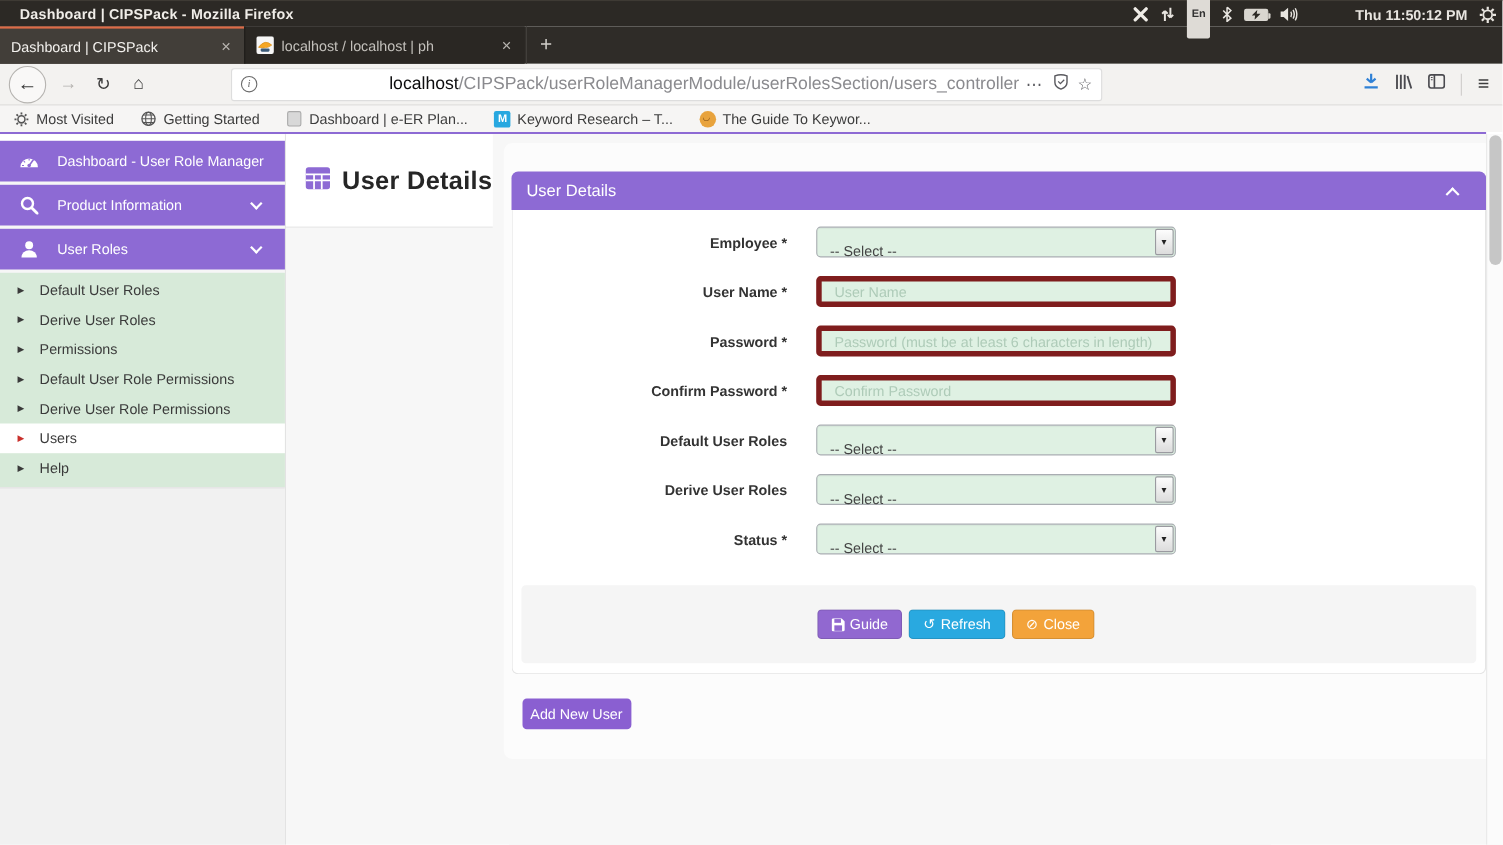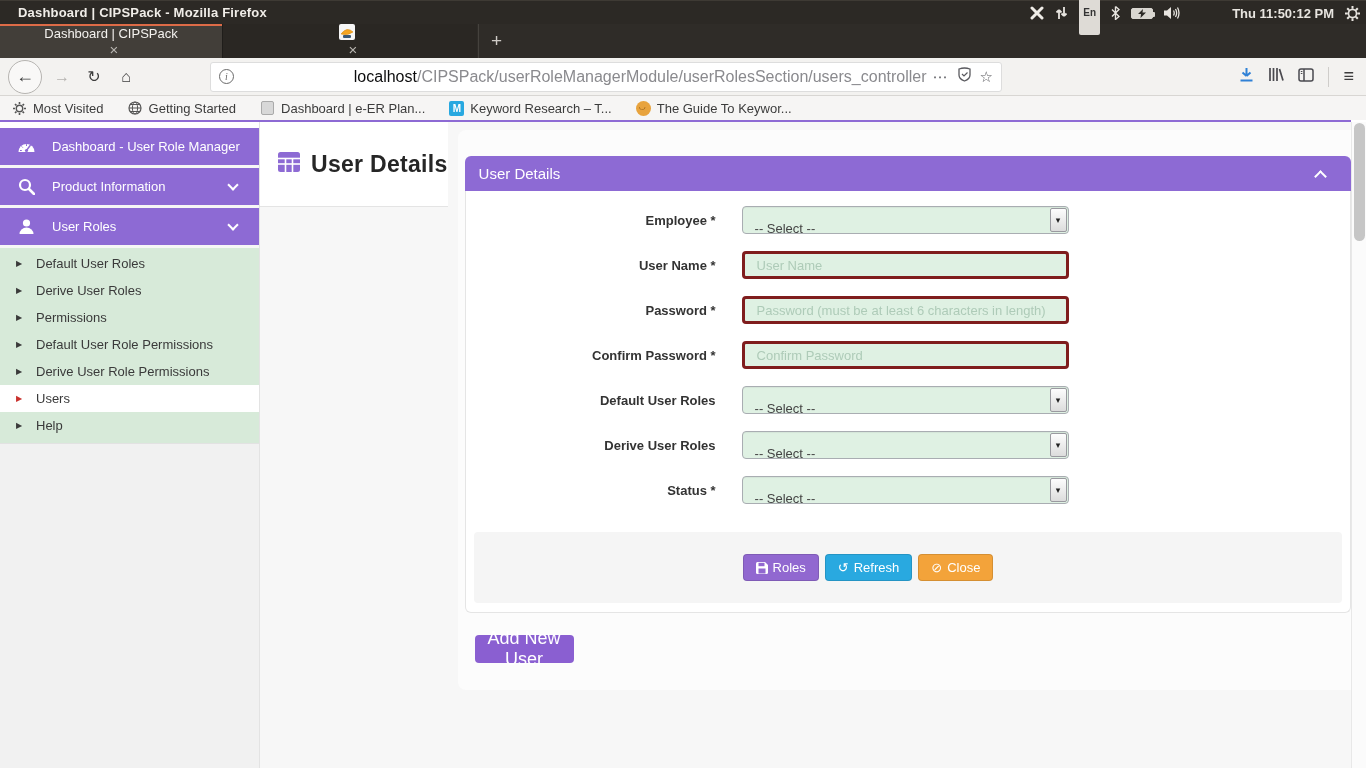--- a/index.html
+++ b/index.html
@@ -16,21 +16,21 @@
   .kbd-badge { background:#dedbd6; color:#333; font-size:10px; font-weight:bold;
     padding:16px 4px; border-radius:2px; line-height:12px; }
   .battery { width:22px; height:11px; border:1px solid #d9d6d0; border-radius:2px;
     position:relative; background:#d9d6d0; display:flex; align-items:center; justify-content:center; }
   .battery:after { content:""; position:absolute; right:-3px; top:3px; width:2px; height:5px;
     background:#d9d6d0; border-radius:0 1px 1px 0; }
   .clock { font-size:13px; font-weight:bold; color:#e8e5e0;margin-left:40px; }
 
   
   .tabbar { height:34px; background:#2f2c28; display:flex; align-items:stretch; }
-  .tab { display:flex; align-items:center; font-size:13px; padding:0 10px; position:relative;flex-direction:column; }
+  .tab { display:flex; align-items:center; font-size:13px; padding:0 10px; position:relative; }
   .tab.active { background:#423e39; color:#f3f1ee; width:222px; border-top:2px solid #dd6b47; }
   .tab.inactive { background:#2a2723; color:#c3c0bb; width:255px; border-left:1px solid #1f1d1a; }
   .tab .tab-label { flex:1; white-space:nowrap; overflow:hidden; }
   .tab .tab-close { color:#b9b6b1; font-size:15px; padding:0 2px 0 8px; cursor:default; }
   .tab-favicon { width:16px; height:16px; margin-right:7px; flex:0 0 16px; }
   .newtab { color:#cfccc7; font-size:19px; display:flex; align-items:center; padding:0 12px;
     border-left:1px solid #45423d; margin-left:1px; }
 
   
   .navbar { height:38px; background:#f3f2f0; border-bottom:1px solid #d8d6d3;
@@ -105,35 +105,35 @@
 
   .form-row { display:flex; align-items:center; height:28px; margin-bottom:17px; }
   .f-label { width:250px; text-align:right; font-size:13px; font-weight:bold; color:#333; }
   .f-ctrl { margin-left:26px; width:327px; height:28px; position:relative; }
   .f-select { width:100%; height:100%; background:#dff1e3; border:1px solid #a9adb2; border-radius:4px;
     display:flex; align-items:center; padding:16px 26px 0 12px; font-size:13px; color:#444;
     box-shadow:inset 0 1px 1px rgba(0,0,0,.05); }
   .sel-arrow { position:absolute; right:2px; top:2px; bottom:2px; width:17px;
     background:linear-gradient(#fdfdfd,#dcdcdc); border:1px solid #9a9aa0; border-radius:2px;
     display:flex; align-items:center; justify-content:center; font-size:9px; color:#222; }
-  .f-input { width:100%; height:100%; background:#dff1e3; border:3px solid #7f1d1d; border-radius:4px;
+  .f-input { width:100%; height:100%; background:#dff1e3; border:5px solid #7f1d1d; border-radius:4px;
     padding:0 12px; font-size:13px; color:#b91c1c; font-family:"Liberation Sans", sans-serif; outline:none; }
   .f-input::placeholder { color:#aecbb8; opacity:1; }
 
   .panel-footer { margin:28px 8px 0 8px; height:71px; background:#f5f5f5; border-radius:4px;
     display:flex; align-items:center; padding-left:269px; gap:6px; }
   .btn { height:27px; border-radius:4px; color:#fff; font-size:13px; display:flex; align-items:center;
     padding:0 12px; gap:5px; border:1px solid rgba(0,0,0,.12); }
   .btn .bico { font-size:13px; line-height:1; display:flex; align-items:center; }
   .btn-save { background:#9168d0; }
   .btn-refresh { background:#29a9e0; }
   .btn-close { background:#f3a33a; }
 
   .add-btn { margin:22px 0 0 10px; width:99px; height:28px; background:#8a5fd1; color:#fff;
-    font-size:18px; border:none; border-radius:4px; display:flex; align-items:center; justify-content:center; }
+    font-size:13px; border:none; border-radius:4px; display:flex; align-items:center; justify-content:center; }
 
   
   .scrollbar { position:absolute; right:0; top:0; width:15px; height:646px; background:#fbfbfb;
     border-left:1px solid #e8e8e8; }
   .scroll-thumb { position:absolute; top:1px; left:2px; width:11px; height:118px; background:#c6c6c6;
     border-radius:6px; }
 </style>
 </head>
 <body>
 
@@ -462,21 +462,21 @@
 
             <div class="panel-footer">
               <button class="btn btn-save">
                 <span class="bico">
                   <svg width="12" height="12" viewBox="0 0 12 12">
                       <path d="M0 1.5 Q0 0 1.5 0 H9 L12 3 V10.5 Q12 12 10.5 12 H1.5 Q0 12 0 10.5 Z" fill="#fff"></path>
                       <rect x="2.5" y="0.8" width="6" height="3.4" fill="#9168d0"></rect>
                       <rect x="2.5" y="6.5" width="7" height="5" fill="#9168d0"></rect>
                     </svg>
                 </span>
-                <span>Roles</span>
+                <span>Guide</span>
               </button>
               <button class="btn btn-refresh">
                 <span class="bico">↺</span>
                 <span>Refresh</span>
               </button>
               <button class="btn btn-close">
                 <span class="bico">⊘</span>
                 <span>Close</span>
               </button>
             </div>

